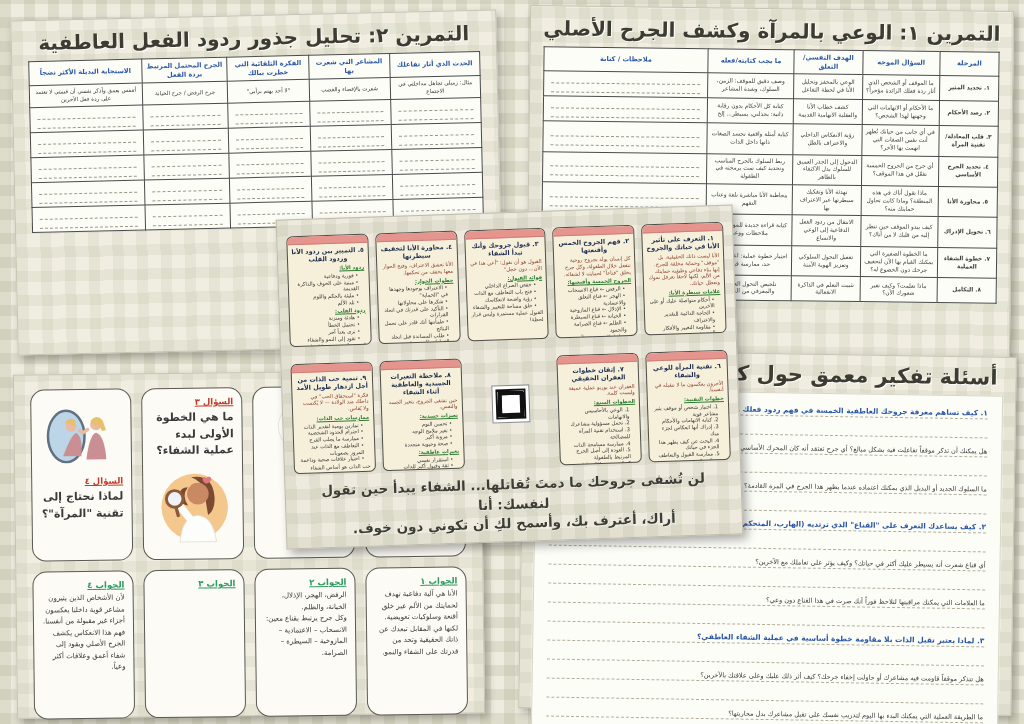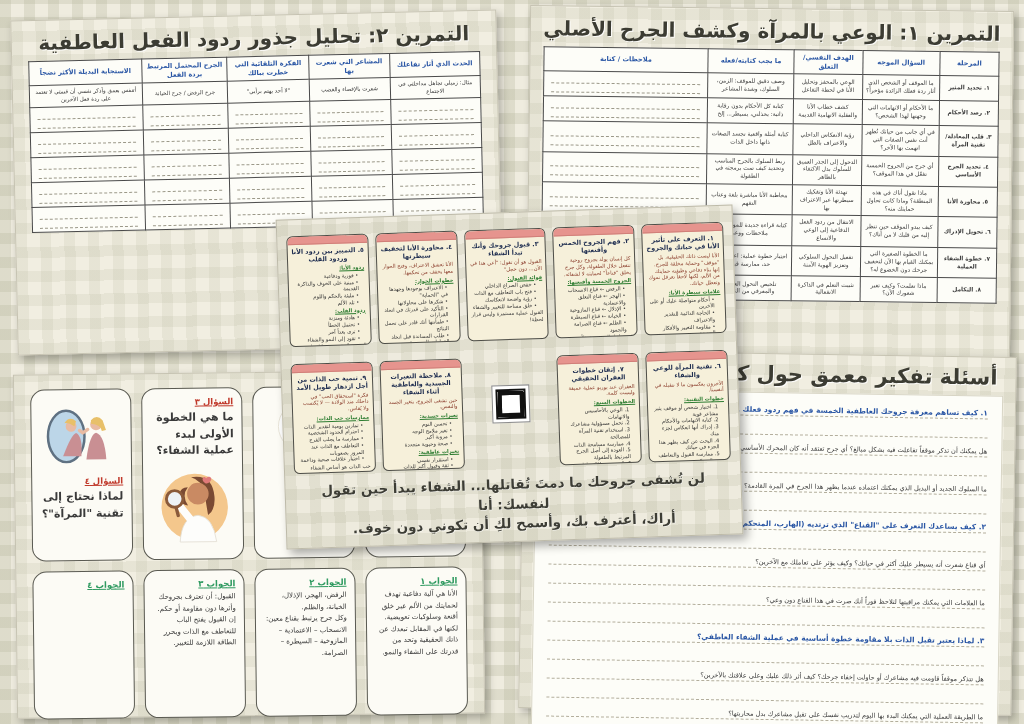--- a/index.html
+++ b/index.html
@@ -386,24 +386,24 @@
         <div class="atxt">الأنا هي آلية دفاعية تهدف لحمايتك من الألم عبر خلق أقنعة وسلوكيات تعويضية. لكنها في المقابل تبعدك عن ذاتك الحقيقية وتحد من قدرتك على الشفاء والنمو.</div>
       </div>
       <div class="wcard">
         <div class="lbl green">الجواب ٢</div>
         <div class="atxt">الرفض، الهجر، الإذلال، الخيانة، والظلم.
 وكل جرح يرتبط بقناع معين:
 الانسحاب – الاعتمادية – المازوخية – السيطرة – الصرامة.</div>
       </div>
       <div class="wcard">
         <div class="lbl green">الجواب ٣</div>
-        <div class="atxt">القبول: أن تعترف بجروحك وأثرها دون مقاومة أو حكم. إن القبول يفتح الباب للتعاطف مع الذات ويحرر الطاقة اللازمة للتغيير.</div>
       </div>
       <div class="wcard">
         <div class="lbl green">الجواب ٤</div>
+        <div class="atxt">لأن الأشخاص الذين يثيرون مشاعر قوية داخلنا يعكسون أجزاء غير مقبولة من أنفسنا. فهم هذا الانعكاس يكشف الجرح الأصلي ويقود إلى شفاء أعمق وعلاقات أكثر وعياً.</div>
       </div>
     </div>
 </div>
 
 <div class="page" id="qa-page">
   <div class="page-title" id="qa-title">أسئلة تفكير معمق حول كتاب</div>
   <div id="qa-body">
       <div class="qa-row q">١. كيف تساهم معرفة جروحك العاطفية الخمسة في فهم ردود فعلك وسلوكك اليومية؟</div>
       <div class="qa-row blank"></div>
       <div class="qa-row sub">هل يمكنك أن تذكر موقفاً تفاعلت فيه بشكل مبالغ؟ أي جرح تعتقد أنه كان المحرك الأساسي؟</div>

